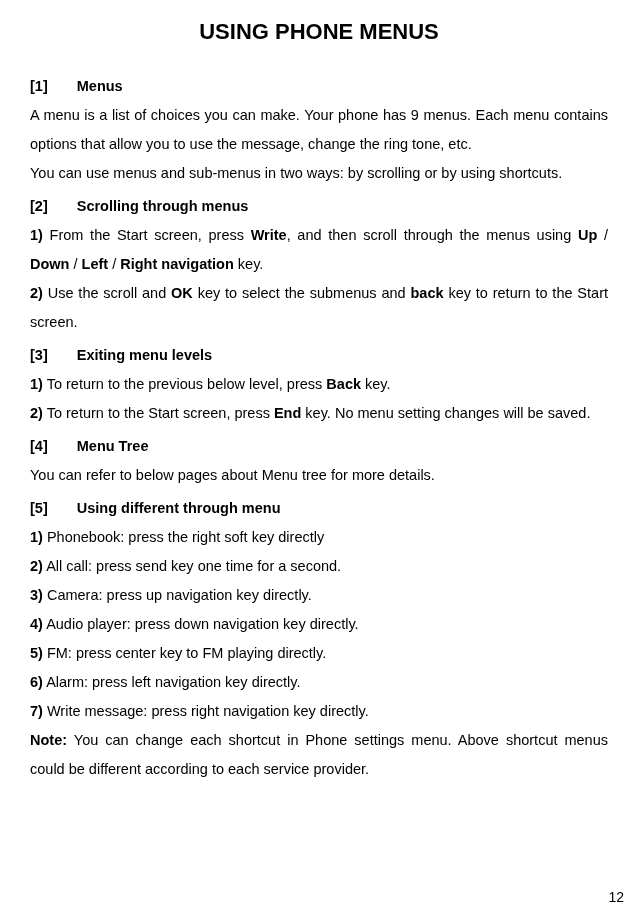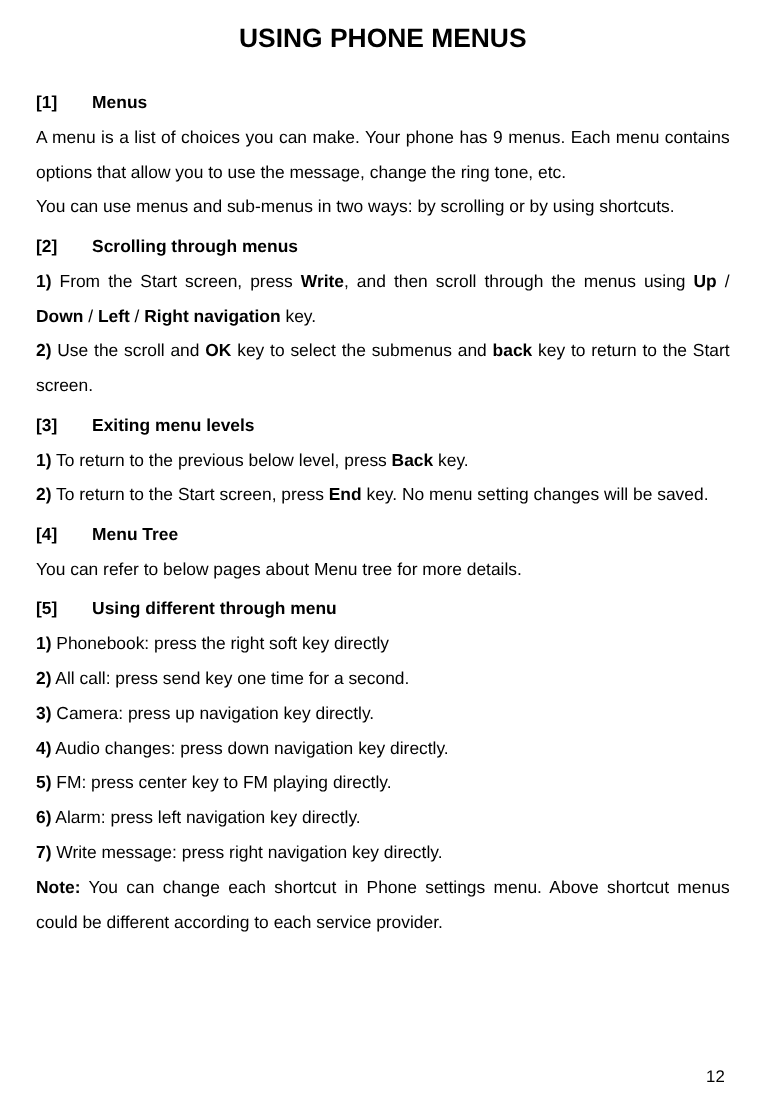--- a/index.html
+++ b/index.html
@@ -38,21 +38,21 @@
     }
     .para {
       text-align: justify;
     }
     .bold {
       font-weight: bold;
     }
     .page-number {
       position: absolute;
       bottom: 12px;
-      right: 34px;
+      right: 14px;
       font-size: 14px;
     }
   </style>
 </head>
 <body>
 
 <div class="title">USING PHONE MENUS</div>
 
 <div class="section-heading">
   <span class="bracket">[1]</span><span class="heading-text">Menus</span>
@@ -84,19 +84,19 @@
   <span class="bracket">[4]</span><span class="heading-text">Menu Tree</span>
 </div>
 <div class="para">You can refer to below pages about Menu tree for more details.</div>
 
 <div class="section-heading">
   <span class="bracket">[5]</span><span class="heading-text">Using different through menu</span>
 </div>
 <div class="para"><span class="bold">1)</span><span> Phonebook: press the right soft key directly</span></div>
 <div class="para"><span class="bold">2)</span><span> All call: press send key one time for a second.</span></div>
 <div class="para"><span class="bold">3)</span><span> Camera: press up navigation key directly.</span></div>
-<div class="para"><span class="bold">4)</span><span> Audio changes: press down navigation key directly.</span></div>
+<div class="para"><span class="bold">4)</span><span> Audio player: press down navigation key directly.</span></div>
 <div class="para"><span class="bold">5)</span><span> FM:  press center key to FM  playing  directly.</span></div>
 <div class="para"><span class="bold">6)</span><span> Alarm: press left navigation key directly.</span></div>
 <div class="para"><span class="bold">7)</span><span> Write message: press right navigation key directly.</span></div>
 <div class="para"><span class="bold">Note:</span><span>  You can change each shortcut in Phone settings menu. Above shortcut menus could be different according to each service provider.</span></div>
 
 <div class="page-number">12</div>
 
 </body></html>

